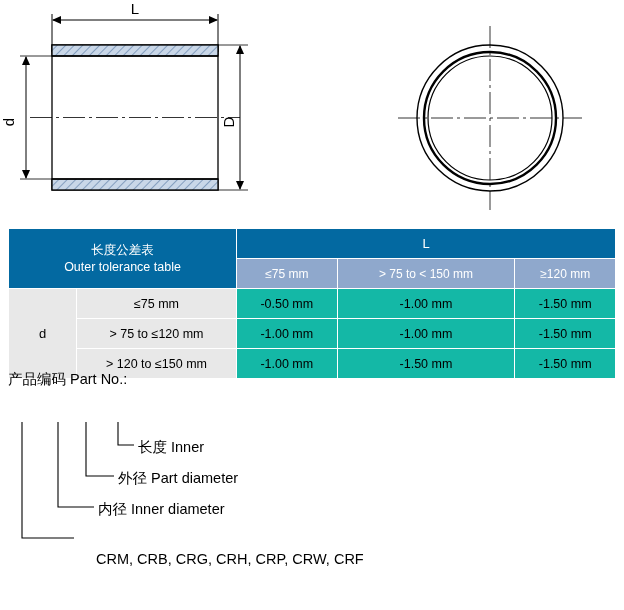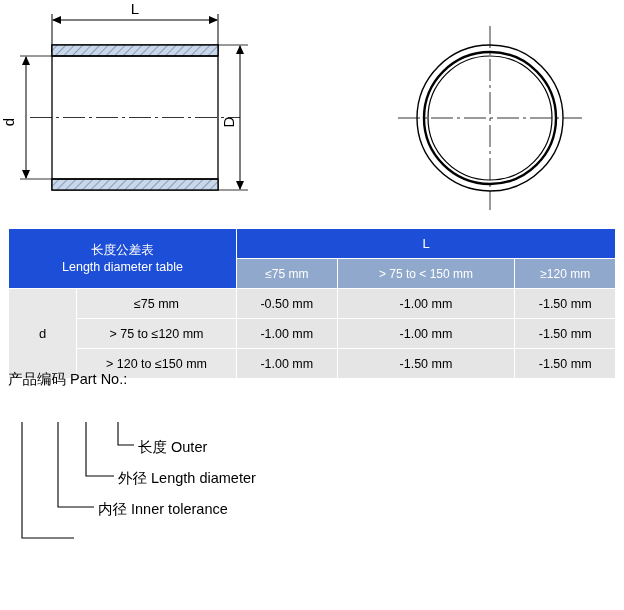--- a/index.html
+++ b/index.html
@@ -33,21 +33,21 @@
   }
   .tol-table td, .tol-table th {
     border: 1px solid #ffffff;
     text-align: center;
     vertical-align: middle;
     font-weight: normal;
     padding: 0;
     height: 30px;
   }
   .hdr-blue {
-    background: #1d4ed8;
+    background: #0369a1;
     color: #ffffff;
   }
   .hdr-title {
     font-size: 12.5px;
     line-height: 1.35;
     padding: 4px 2px;
   }
   .hdr-L {
     font-size: 13px;
   }
@@ -63,21 +63,21 @@
     font-size: 13px;
     border: 1px solid #ffffff;
   }
   .cell-d {
     background: #e8e8e8;
     color: #000;
     font-size: 12.5px;
     border: 1px solid #ffffff;
   }
   .cell-val {
-    background: #e5e5e5;
+    background: #14b8a6;
     color: #000;
     font-size: 12.5px;
     border: 1px solid #ffffff;
   }
 
   
   .partno {
     position: absolute;
     left: 8px; top: 370px;
     width: 608px;
@@ -177,21 +177,21 @@
       <line x1="490" y1="26" x2="490" y2="210" stroke="#000" stroke-width="0.8" stroke-dasharray="22,4,3,4"></line>
     </g>
   </svg>
 </div>
 
 <table class="tol-table">
   <tbody>
     <tr>
       <td class="hdr-blue hdr-title" colspan="2" rowspan="2">
         <div>长度公差表</div>
-        <div>Length diameter table</div>
+        <div>Outer tolerance table</div>
       </td>
       <td class="hdr-blue hdr-L" colspan="3">L</td>
     </tr>
     <tr>
       <td class="hdr-sub">≤75 mm</td>
       <td class="hdr-sub">&gt; 75 to  &lt; 150 mm</td>
       <td class="hdr-sub">≥120 mm</td>
     </tr>
 
     <tr>
@@ -226,16 +226,17 @@
       <path d="M110 52 L110 75 L126 75"></path>
 
       <path d="M78 52 L78 106 L106 106"></path>
 
       <path d="M50 52 L50 137 L86 137"></path>
 
       <path d="M14 52 L14 168 L66 168"></path>
     </g>
   </svg>
 
-  <div class="lbl lbl-len">长度 Outer</div>
-  <div class="lbl lbl-od">外径 Length diameter</div>
-  <div class="lbl lbl-id">内径 Inner tolerance</div>
+  <div class="lbl lbl-len">长度 Inner</div>
+  <div class="lbl lbl-od">外径 Part diameter</div>
+  <div class="lbl lbl-id">内径 Inner diameter</div>
+  <div class="lbl lbl-mat2">CRM, CRB, CRG, CRH, CRP, CRW, CRF</div>
 </div>
 
 </body></html>

